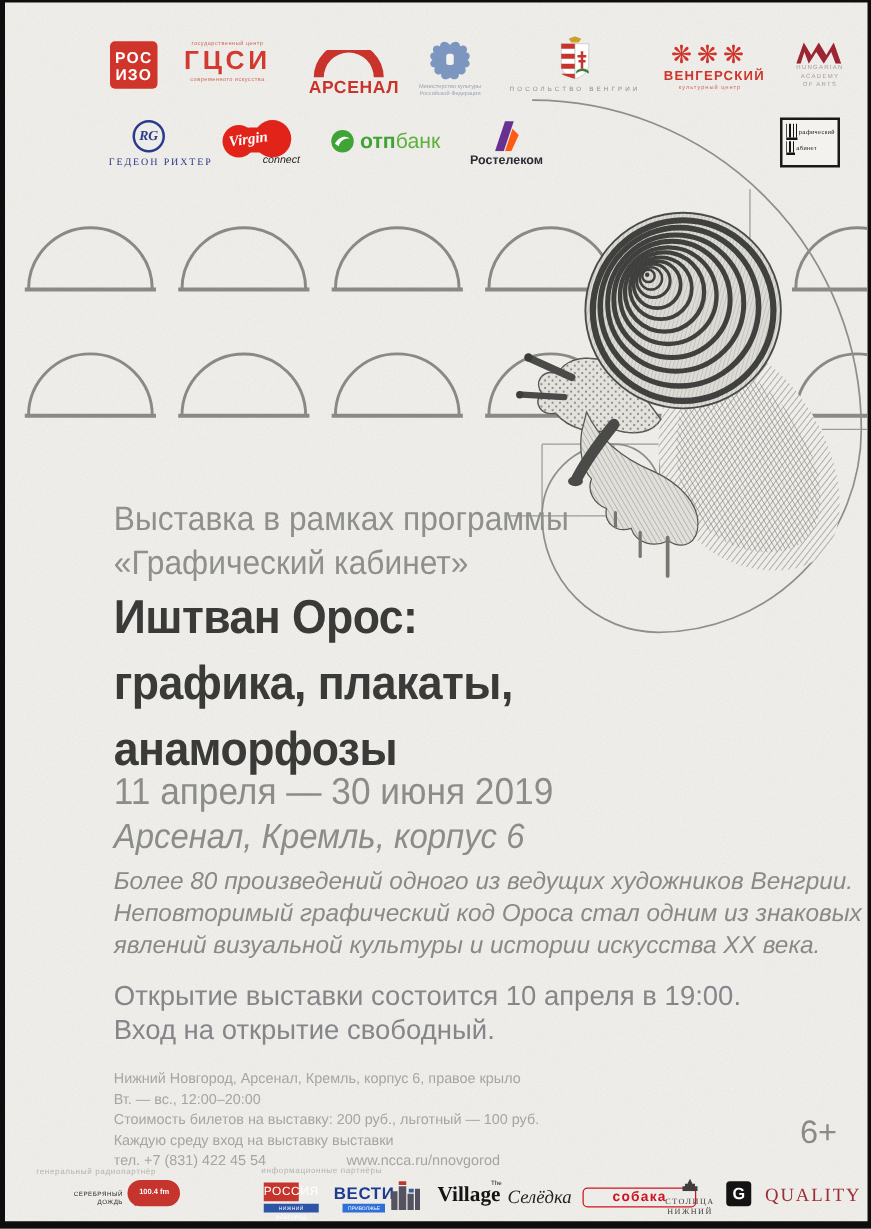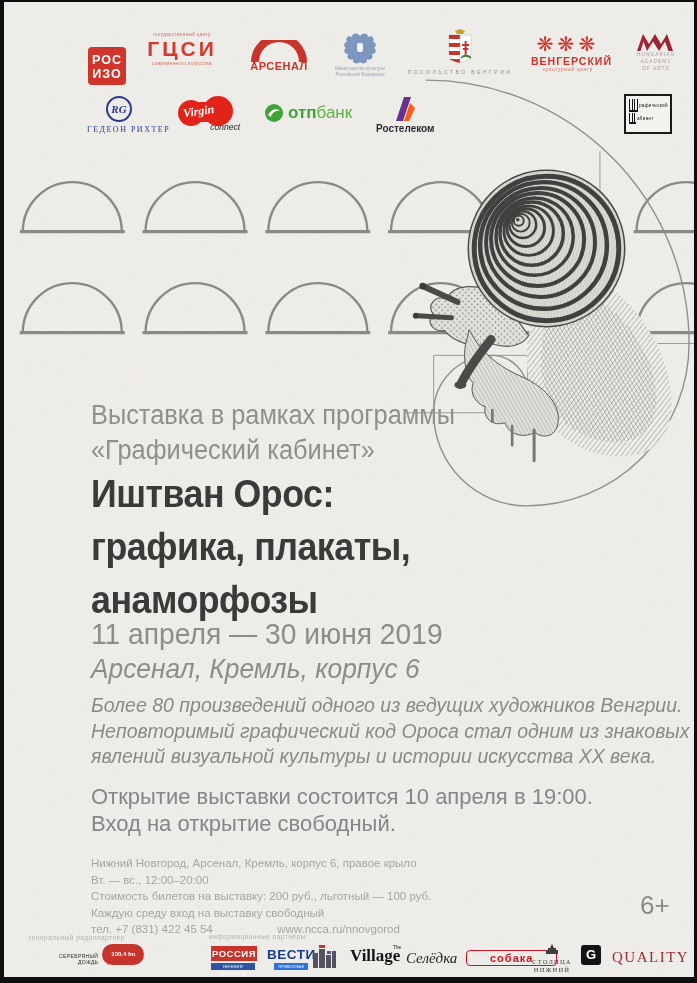--- a/index.html
+++ b/index.html
@@ -16,21 +16,21 @@
   .desc{font-size:19.5px;line-height:25.5px;color:#8a8a85;font-style:italic;}
   .opening{font-size:22px;line-height:27px;color:#85858a;}
   .finfo{font-size:11.5px;line-height:16.5px;color:#a5a5a1;}
   .age{font-size:26px;color:#8a8a86;}
   .capt{font-size:6.5px;color:#b3b3af;letter-spacing:.5px;}
   
   .rosizo-box{width:38px;height:38px;background:#cf352b;border-radius:4px;color:#fff;
     font-weight:bold;font-size:12.5px;line-height:14px;text-align:center;padding-top:6px;box-sizing:border-box;letter-spacing:1px;}
   .gcsi-main{font-size:21px;font-weight:bold;letter-spacing:3px;color:#d23a30;}
   .gcsi-cap{font-size:4.5px;color:#d2695f;letter-spacing:.4px;}
-  .ars-text{font-size:11px;font-weight:bold;color:#c8342b;letter-spacing:.5px;}
+  .ars-text{font-size:14px;font-weight:bold;color:#c8342b;letter-spacing:.5px;}
   .min-cap{font-size:4.5px;color:#9aa4b5;text-align:center;line-height:6px;}
   .hu-cap{font-size:5px;color:#8f8f89;letter-spacing:2.5px;text-align:center;}
   .hcc-text{font-size:10.5px;font-weight:bold;color:#cf352b;letter-spacing:1px;}
   .hcc-cap{font-size:4.5px;color:#d2695f;letter-spacing:.8px;}
   .mma-cap{font-size:4.8px;color:#a9999e;letter-spacing:1px;line-height:7px;text-align:center;}
   .rg-circle{width:26px;height:26px;border:2.5px solid #2b3a8c;border-radius:50%;color:#2b3a8c;
     font-family:"Liberation Serif",serif;font-style:italic;font-weight:bold;font-size:11px;
     display:flex;align-items:center;justify-content:center;box-sizing:border-box;margin:0 auto;}
   .rg-cap{font-family:"Liberation Serif",serif;font-size:8px;color:#2b3a8c;letter-spacing:1.5px;margin-top:3px;white-space:nowrap;}
   .otp-row{display:flex;align-items:center;gap:4px;}
@@ -40,21 +40,21 @@
   .gk-box{width:48px;height:40px;border:2px solid #1a1a1a;box-sizing:border-box;padding:3px 2px 0 3px;background:#f3f2ee;}
   .gk-line{display:flex;align-items:center;gap:1px;height:13px;}
   .gk-hatch{display:inline-block;width:9px;height:11px;
     background:repeating-linear-gradient(90deg,#141414 0 1px,transparent 1px 2.6px);border-bottom:2px solid #141414;}
   .gk-word{font-size:4.6px;color:#141414;letter-spacing:.3px;}
   .virgin-blob{position:relative;width:62px;height:32px;}
   .virgin-word{position:absolute;left:7px;top:8px;color:#fff;font-family:"Liberation Serif",serif;
     font-style:italic;font-weight:bold;font-size:12px;transform:rotate(-8deg);}
   .connect-word{position:absolute;right:-2px;bottom:-4px;font-size:8.5px;font-style:italic;color:#1c1c1c;}
   
-  .ross-box{width:46px;height:15px;background:#c5352e;color:#fff;font-weight:bold;font-size:9.5px;
+  .ross-box{width:28px;height:15px;background:#c5352e;color:#fff;font-weight:normal;font-size:9.5px;
     text-align:center;line-height:15px;letter-spacing:.5px;}
   .ross-bar{width:44px;height:7px;background:#2e55a5;color:#fff;font-size:4px;text-align:center;line-height:7px;letter-spacing:.3px;}
   .vesti-word{font-size:13.5px;font-weight:bold;color:#1d3c8f;letter-spacing:.5px;}
   .vesti-bar{width:34px;height:7px;background:#2e6fd8;color:#fff;font-size:4px;text-align:center;line-height:7px;margin-top:1px;}
   .village-word{font-family:"Liberation Serif",serif;font-weight:bold;font-size:17px;color:#141414;}
   .village-the{font-size:5px;color:#141414;position:absolute;top:-2px;right:-1px;}
   .seledka-word{font-family:"Liberation Serif",serif;font-style:italic;font-size:15px;color:#232323;}
   .sobaka-box{border:1.5px solid #cf1421;border-radius:4px;padding:1px 23px;color:#cf1421;font-weight:bold;font-size:11px;letter-spacing:1px;}
   .stl-word{font-family:"Liberation Serif",serif;font-size:6.5px;letter-spacing:1.2px;color:#403e3b;text-align:center;line-height:8px;}
   .g-box{width:20px;height:20px;background:#131313;border-radius:3px;color:#fff;font-weight:bold;font-size:13px;text-align:center;line-height:20px;}
@@ -182,21 +182,21 @@
           <circle cx="524" cy="224" r="13.5" stroke-width="2.5"></circle>
             <circle cx="522" cy="222" r="9" stroke-width="2"></circle>
           <circle cx="520" cy="220" r="5" stroke-width="2"></circle>
         </g>
         <circle cx="519" cy="219" r="1.8" fill="#3f3f3d"></circle>
         <circle cx="548" cy="248" r="79" fill="url(#hatchFine)" opacity="0.35"></circle>
       </g>
     </g>
   </svg>
 
-  <div class="abs" style="left:84px;top:45px;">
+  <div class="abs" style="left:84px;top:31px;">
     <div class="rosizo-box">
       <div>РОС</div>
       <div>ИЗО</div>
     </div>
   </div>
 
   <div class="abs" style="left:136px;top:30px;width:84px;text-align:center;">
     <div class="gcsi-cap">государственный центр</div>
     <div class="gcsi-main">ГЦСИ</div>
     <div class="gcsi-cap">современного искусства</div>
@@ -327,21 +327,21 @@
 
   <div class="abs opening" style="left:87px;top:781px;">
     <div>Открытие выставки состоится 10 апреля в 19:00.</div>
     <div>Вход на открытие свободный.</div>
   </div>
 
   <div class="abs finfo" style="left:87px;top:853px;">
     <div>Нижний Новгород, Арсенал, Кремль, корпус 6, правое крыло</div>
     <div>Вт. — вс., 12:00–20:00</div>
     <div>Стоимость билетов на выставку: 200 руб., льготный — 100 руб.</div>
-    <div>Каждую среду вход на выставку свободный</div>
+    <div>Каждую среду вход на выставку выставки</div>
     <div>
       <span>тел. +7 (831) 422 45 54</span>
       <span style="display:inline-block;width:58px;"></span>
       <span>www.ncca.ru/nnovgorod</span>
     </div>
   </div>
 
   <div class="abs age" style="left:636px;top:888px;">6+</div>
 
   <div class="abs capt" style="left:25px;top:932px;">генеральный радиопартнёр</div>

